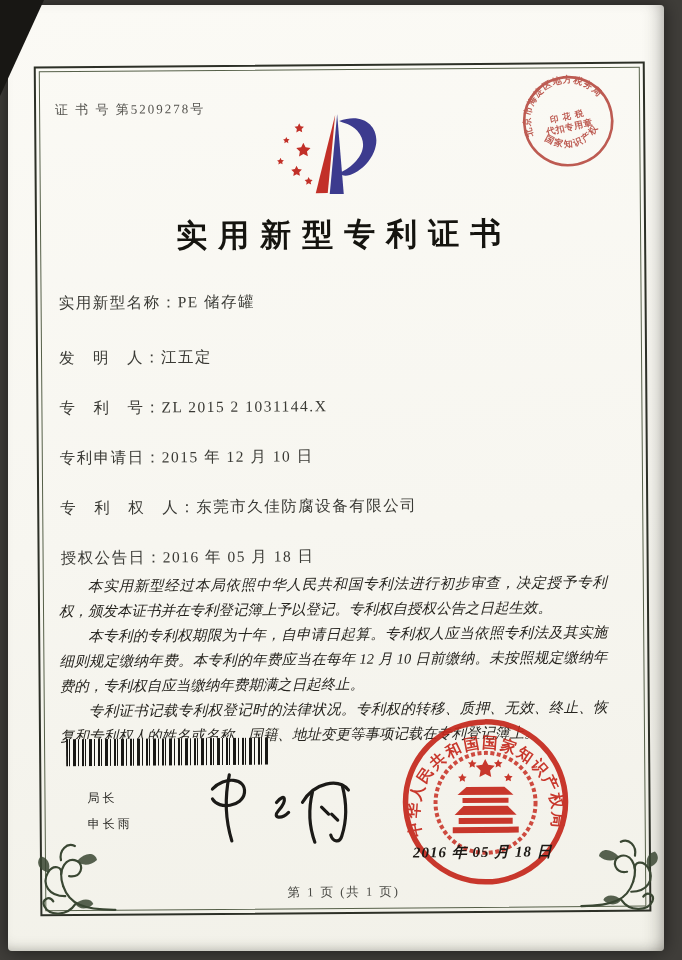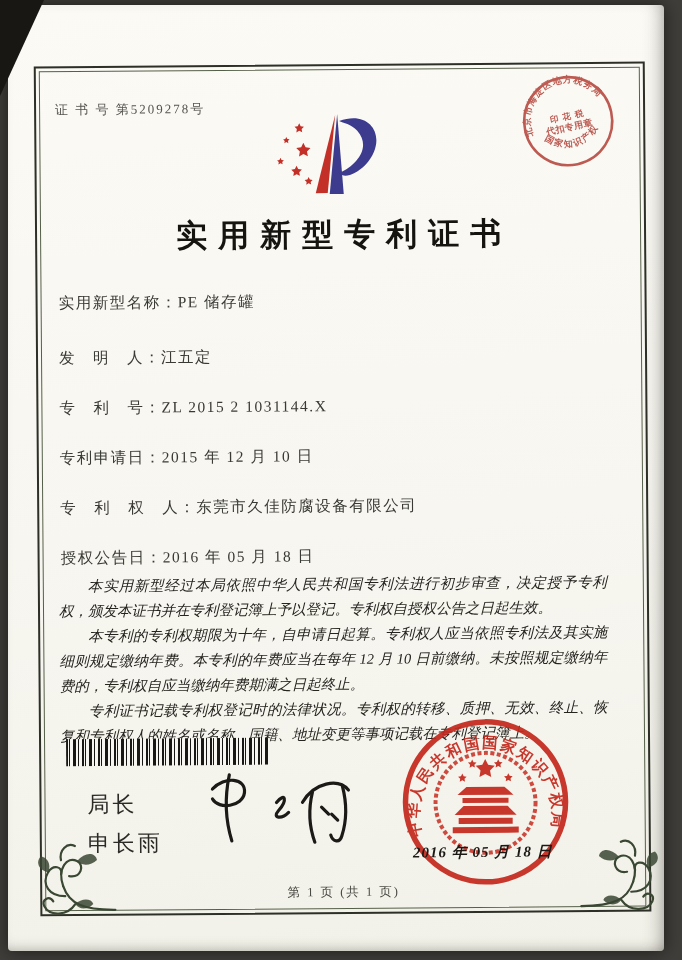--- a/index.html
+++ b/index.html
@@ -49,21 +49,21 @@
   }
   .paras p{margin:0;text-indent:2em;}
   .barcode{
     position:absolute;left:64px;top:737px;width:202px;height:27px;
     background:repeating-linear-gradient(90deg,
       #191815 0px,#191815 2px,#f7f6f0 2px,#f7f6f0 3px,
       #191815 3px,#191815 4px,#f7f6f0 4px,#f7f6f0 7px,
       #191815 7px,#191815 10px,#f7f6f0 10px,#f7f6f0 12px,
       #191815 12px,#191815 13px,#f7f6f0 13px,#f7f6f0 16px);
   }
-  .signer{position:absolute;left:85px;top:788px;font-size:22px;color:#2b2a26;font-family:"Liberation Sans","DejaVu Sans",sans-serif;}
+  .signer{position:absolute;left:85px;top:788px;font-size:12px;color:#2b2a26;font-family:"Liberation Sans","DejaVu Sans",sans-serif;}
   .signer div{margin-bottom:9px;letter-spacing:3px;}
   .signature{position:absolute;left:182px;top:762px;}
   .seal{position:absolute;left:396px;top:716px;opacity:.92;}
   .seal-date{
     position:absolute;left:410px;top:844px;z-index:6;
     font-size:15px;color:#1c1915;letter-spacing:1px;font-weight:bold;font-style:italic;
   }
   .footer{
     position:absolute;left:37px;top:884px;width:607px;text-align:center;
     font-size:12.5px;color:#4a4a45;letter-spacing:2px;

